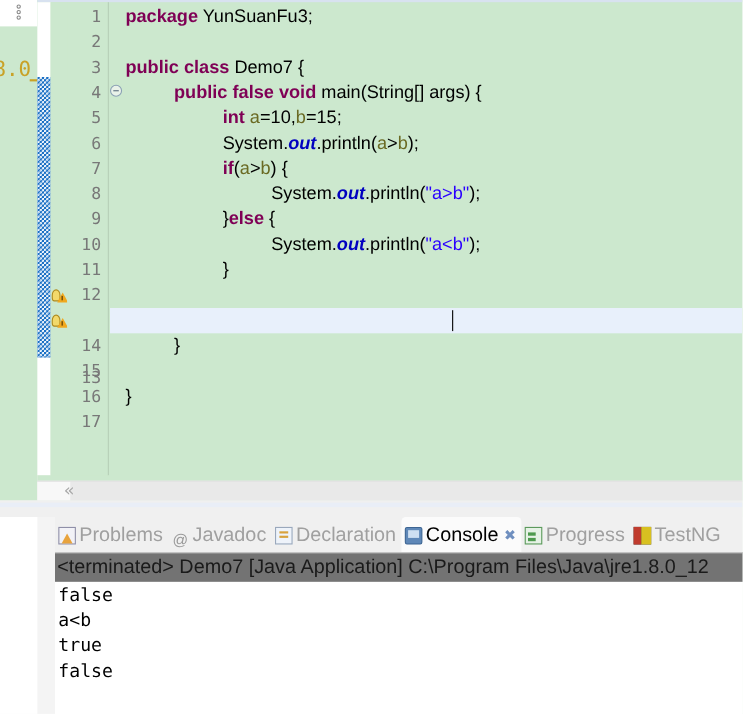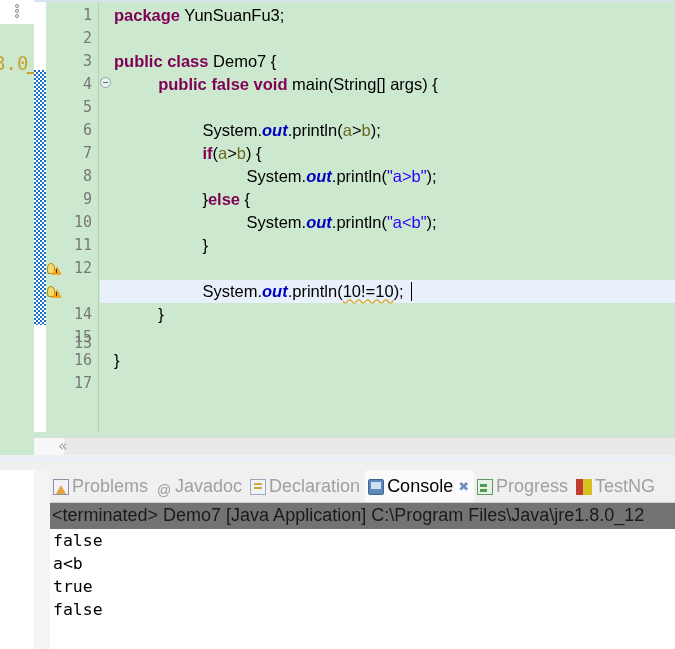--- a/index.html
+++ b/index.html
@@ -469,27 +469,27 @@
         <div class="lnum" style="top: 324px;">15</div>
         <div class="lnum" style="top: 347px;">16</div>
         <div class="lnum" style="top: 370px;">17</div>
       </div>
 
     <div class="code-surface" id="code-surface">
         <div class="cur-line-hl" style="top: 278px;"></div>
         <div class="code-line" style="top: 2px; left: 14px;"><span class="kw">package</span><span> YunSuanFu3;</span></div>
         <div class="code-line" style="top: 48px; left: 14px;"><span class="kw">public</span><span> </span><span class="kw">class</span><span> Demo7 {</span></div>
         <div class="code-line" style="top: 71px; left: 58.2px;"><span class="kw">public</span><span> </span><span class="kw">false</span><span> </span><span class="kw">void</span><span> main(String[] args) {</span></div>
+        <div class="code-line" style="top: 94px; left: 102.4px;"><span class="kw">int</span><span> </span><span class="lvar">a</span><span>=10,</span><span class="lvar">b</span><span>=15;</span></div>
         <div class="code-line" style="top: 117px; left: 102.4px;"><span>System.</span><span class="fld">out</span><span>.println(</span><span class="lvar">a</span><span>&gt;</span><span class="lvar">b</span><span>);</span></div>
         <div class="code-line" style="top: 140px; left: 102.4px;"><span class="kw">if</span><span>(</span><span class="lvar">a</span><span>&gt;</span><span class="lvar">b</span><span>) {</span></div>
         <div class="code-line" style="top: 163px; left: 146.6px;"><span>System.</span><span class="fld">out</span><span>.println(</span><span class="str">"a&gt;b"</span><span>);</span></div>
         <div class="code-line" style="top: 186px; left: 102.4px;"><span>}</span><span class="kw">else</span><span> {</span></div>
         <div class="code-line" style="top: 209px; left: 146.6px;"><span>System.</span><span class="fld">out</span><span>.println(</span><span class="str">"a&lt;b"</span><span>);</span></div>
         <div class="code-line" style="top: 232px; left: 102.4px;"><span>}</span></div>
-        <div class="code-line" style="top: 278px; left: 102.4px;"><span>System.</span><span class="fld">out</span><span>.println(</span><span class="warnu">10!=10</span><span>);</span></div>
         <div class="code-line" style="top: 301px; left: 58.2px;"><span>}</span></div>
         <div class="code-line" style="top: 347px; left: 14px;"><span>}</span></div>
         <div class="caret" style="top: 280px; left: 310.72px;"></div>
       </div>
   <div class="fold-marker" style="top: 77px;"></div>
     </div>
 
   <div class="h-scroll">
     <div class="h-scroll-left-stub"></div>
     <div class="h-scroll-thumb"></div>

